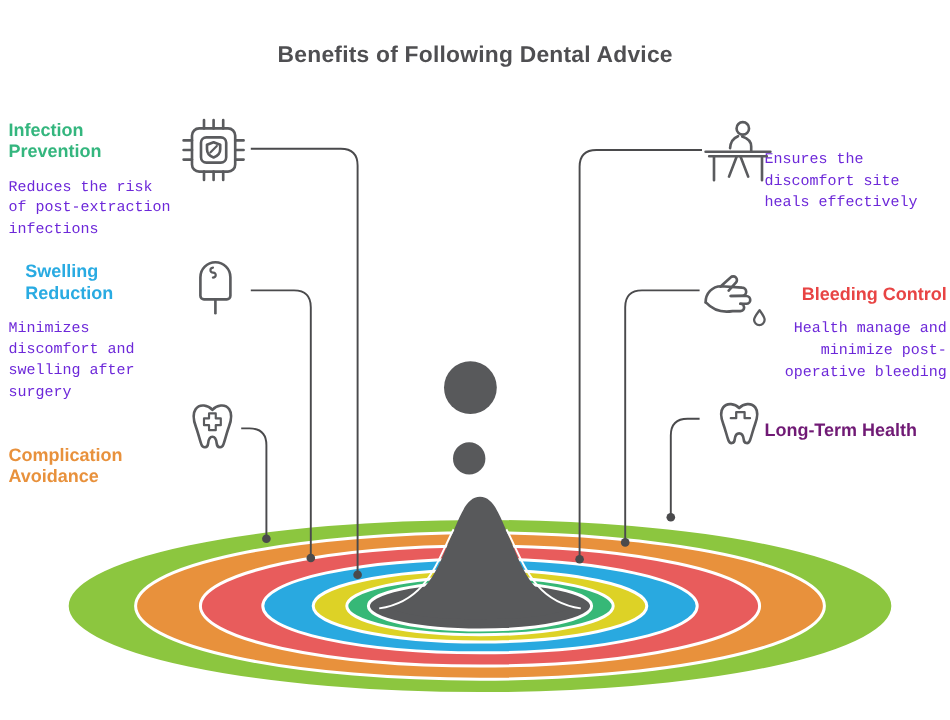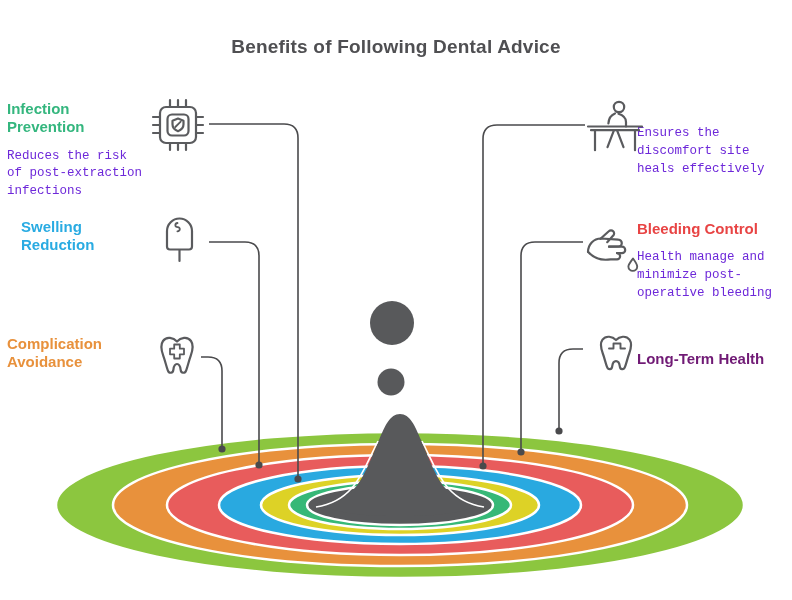--- a/index.html
+++ b/index.html
@@ -14,21 +14,21 @@
   .stage { position:absolute; left:0; top:0; width:792px; height:600px; }
   .item { position:absolute; }
   .item .heading { font-size:15px; font-weight:bold; line-height:1.22; }
   .item .desc { margin-top:11px; font-size:12.5px; line-height:1.42; color:#6d28d9;font-family:Liberation Mono, monospace; }
   .left  { text-align:left; }
   .right { text-align:left; }
   .item-l1 { left:7px;   top:100px; width:140px; }
   .item-l2 { left:7px;   top:218px; width:140px; }
   .item-l3 { left:7px;   top:335px; width:140px; }
   .item-r1 { left:637px; top:114px; width:152px; }
-  .item-r2 { left:637px; top:220px; width:152px; }
+  .item-r2 { left:637px; top:237px; width:152px;text-align:right; }
   .item-r3 { left:637px; top:350px; width:152px; }
   .icon { position:absolute; }
   .icon svg { display:block; stroke:#5a5b5e; fill:none; stroke-width:2.2;
               stroke-linecap:round; stroke-linejoin:round; }
   .icon-l1 { left:150px; top:97px;  }
   .icon-l2 { left:154px; top:212px; }
   .icon-l3 { left:148px; top:330px; }
   .icon-r1 { left:584px; top:98px;  }
   .icon-r2 { left:582px; top:221px; }
   .icon-r3 { left:588px; top:330px; }
@@ -78,23 +78,24 @@
       <circle cx="559" cy="431" r="3.6"></circle>
     </g>
   </svg>
 
   <div class="item left item-l1">
     <div class="heading" style="color: rgb(52, 182, 126);">Infection Prevention</div>
     <div class="desc">Reduces the risk of post-extraction infections</div>
   </div>
   <div class="item left item-l2">
     <div class="heading" style="color: rgb(41, 171, 226); margin-left: 14px;">Swelling Reduction</div>
+    <div class="desc">Minimizes discomfort and swelling after surgery</div>
   </div>
   <div class="item left item-l3">
-    <div class="heading" style="color: rgb(232, 145, 60);">Complication Avoidance</div>
+    <div class="heading" style="color: rgb(232, 145, 60); margin-top: 36px;">Complication Avoidance</div>
   </div>
 
   <div class="item right item-r1">
     <div class="desc">Ensures the discomfort site heals effectively</div>
   </div>
   <div class="item right item-r2">
     <div class="heading" style="color: rgb(232, 68, 68);">Bleeding Control</div>
     <div class="desc">Health manage and minimize post-operative bleeding</div>
   </div>
   <div class="item right item-r3">

